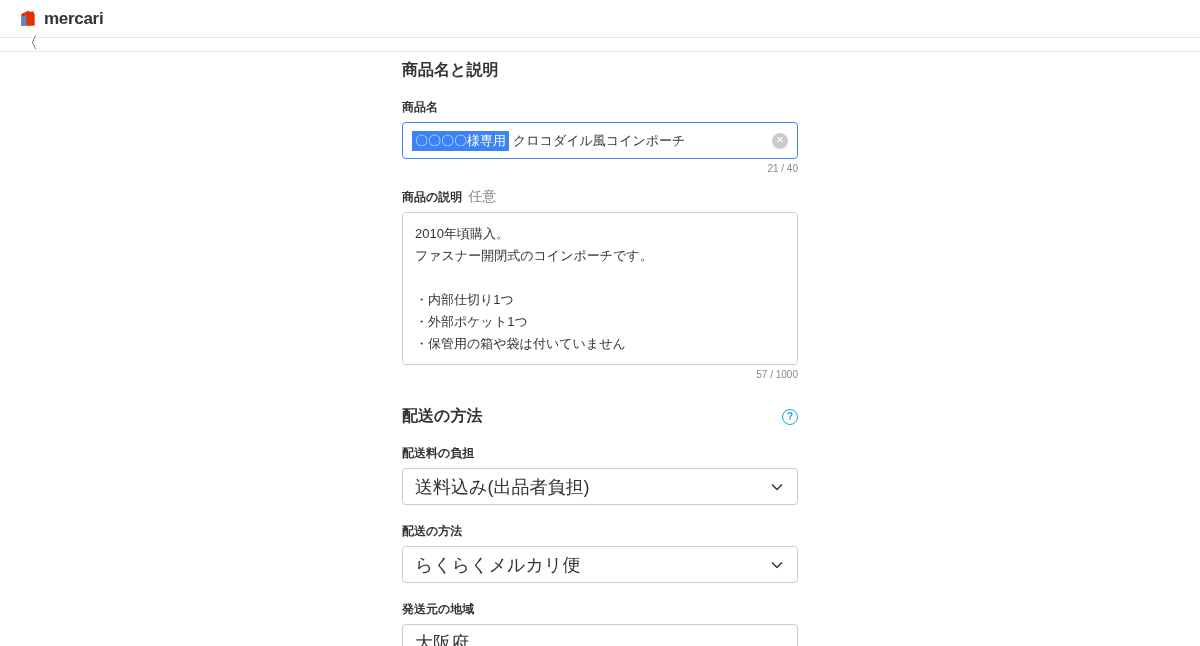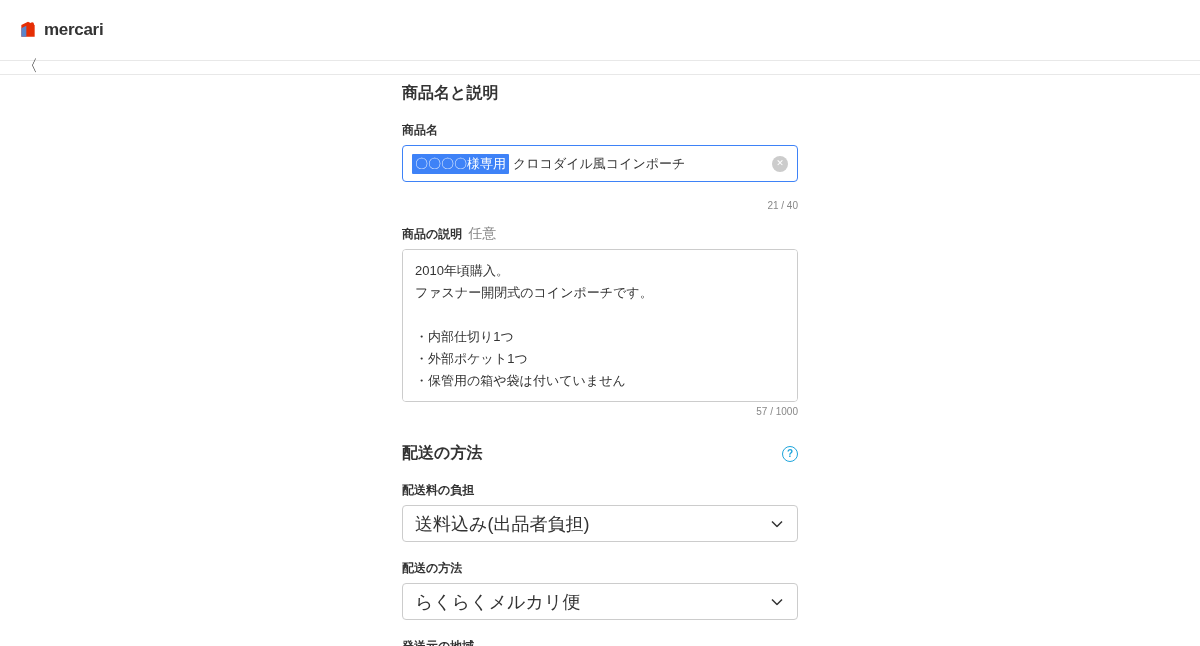--- a/index.html
+++ b/index.html
@@ -1,29 +1,29 @@
 <!DOCTYPE html>
 <html><head>
 <meta charset="utf-8">
 <style>
 * { box-sizing: border-box; margin: 0; padding: 0; }
 body { font-family: -apple-system, "Hiragino Sans", "Hiragino Kaku Gothic ProN", Meiryo, sans-serif; background: #fff; color: #333; }
-.header { height: 61px; border-bottom: 1px solid #e8e8e8; display: flex; align-items: center; padding: 0 18px; }
+.header { height: 38px; border-bottom: 1px solid #e8e8e8; display: flex; align-items: center; padding: 0 18px; }
 .logo { display: flex; align-items: center; gap: 6px; }
 .logo-icon { width: 20px; height: 20px; position: relative; }
 .logo-icon svg { width: 100%; height: 100%; }
 .logo-text { font-size: 17px; font-weight: 600; color: #333; letter-spacing: -0.3px; }
 .subheader { height: 14px; border-bottom: 1px solid #e8e8e8; display: flex; align-items: center; padding: 0 22px; }
 .back-chevron { font-size: 16px; color: #333; cursor: pointer; position: relative; top: -1px; }
 .main { max-width: 1200px; margin: 0 auto; }
 .form-area { width: 396px; margin: 0 auto; padding-top: 8px; padding-bottom: 40px; }
 .section-title { font-size: 16px; font-weight: 700; color: #333; margin: 0 0 18px 0; }
 .field-label { font-size: 12px; font-weight: 700; color: #333; margin-bottom: 6px; display: flex; align-items: center; gap: 6px; }
 .optional-badge { font-size: 14px; font-weight: 400; color: #888; }
-.input-wrapper { position: relative; margin-bottom: 18px; }
+.input-wrapper { position: relative; margin-bottom: 4px; }
 .text-input { width: 100%; height: 37px; border: 1.5px solid #3E82F7; border-radius: 4px; padding: 0 36px 0 10px; font-size: 13px; color: #333; outline: none; }
 .name-content { position: absolute; left: 10px; top: 0; height: 37px; display: flex; align-items: center; pointer-events: none; font-size: 13px; }
 .highlighted { background: #3E82F7; color: #fff; padding: 1px 3px; border-radius: 1px; }
 .name-rest { color: #333; margin-left: 4px; }
 .clear-btn { position: absolute; right: 10px; top: 50%; transform: translateY(-50%); width: 16px; height: 16px; border-radius: 50%; background: #ccc; display: flex; align-items: center; justify-content: center; cursor: pointer; }
 .clear-btn::before { content: "✕"; color: #fff; font-size: 9px; line-height: 1; }
 .counter { text-align: right; font-size: 10px; color: #888; margin-bottom: 14px; }
 .textarea { width: 100%; height: 153px; border: 1px solid #ccc; border-radius: 4px; padding: 10px 12px; font-size: 13px; color: #333; line-height: 1.7; resize: none; font-family: inherit; outline: none; }
 .section-title-row { display: flex; align-items: center; justify-content: space-between; margin: 26px 0 18px 0; }
 .section-title-row .section-title { margin: 0; }

